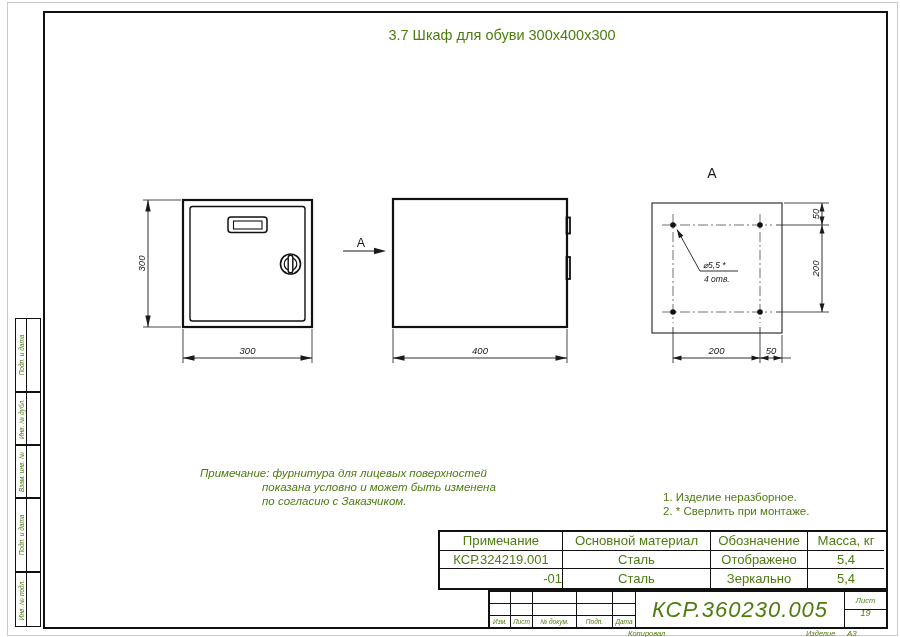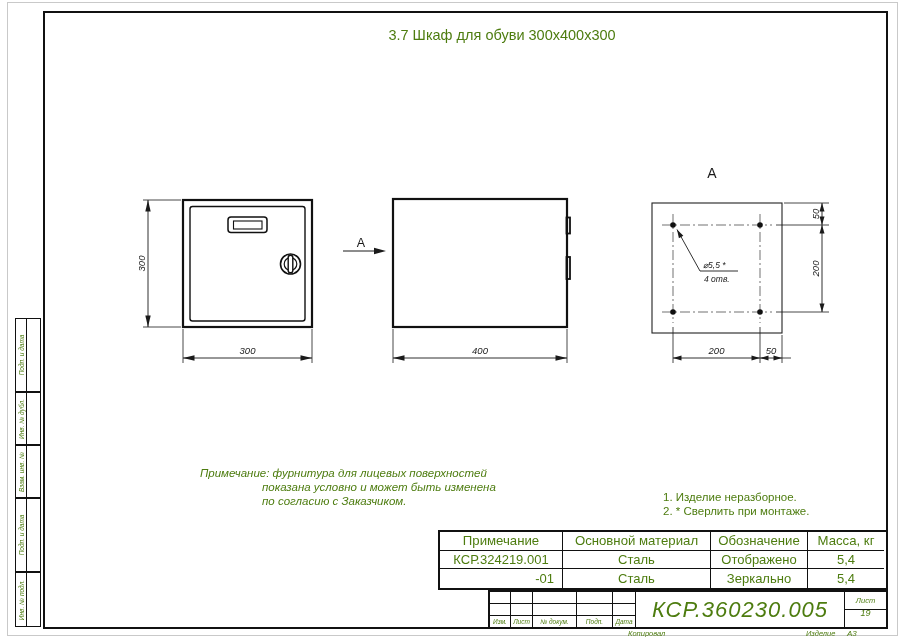--- a/index.html
+++ b/index.html
@@ -20,21 +20,21 @@
   #tech-notes{position:absolute;left:663px;top:490px;font-size:11.5px;line-height:14px;}
   
   #parts-table{position:absolute;left:438px;top:530px;width:450px;height:60px;
                border:2px solid #111;box-sizing:border-box;display:grid;
                grid-template-columns:123px 148px 97px 76px;grid-auto-rows:18.6px;}
   #parts-table .cell{border-right:1.5px solid #111;border-bottom:1.5px solid #111;
                display:flex;align-items:center;justify-content:center;font-size:13px;overflow:hidden;}
   #parts-table .cell.lastcol{border-right:none;}
   #parts-table .cell.lastrow{border-bottom:none;}
   #parts-table .cell.head{font-size:13.2px;}
-  #parts-table .cell.right{justify-content:flex-end;padding-right:8px;}
+  #parts-table .cell.right{justify-content:flex-end;}
   
   #title-block{position:absolute;left:488px;top:590px;width:400px;height:39px;
                border:2px solid #111;box-sizing:border-box;}
   .tb-vline{position:absolute;top:0;bottom:0;width:0;border-left:1.5px solid #111;}
   .tb-hline{position:absolute;left:0;width:145px;height:0;border-top:1.2px solid #111;}
   .tb-lbl{position:absolute;bottom:0;height:12px;display:flex;align-items:center;justify-content:center;
           font-size:6.5px;font-style:italic;}
   #tb-doc{position:absolute;left:146px;top:0;width:208px;height:100%;display:flex;align-items:center;
           justify-content:center;font-size:22px;font-style:italic;letter-spacing:1px;}
   #tb-sheet{position:absolute;left:354px;top:0;right:0;bottom:0;border-left:1.5px solid #111;}

